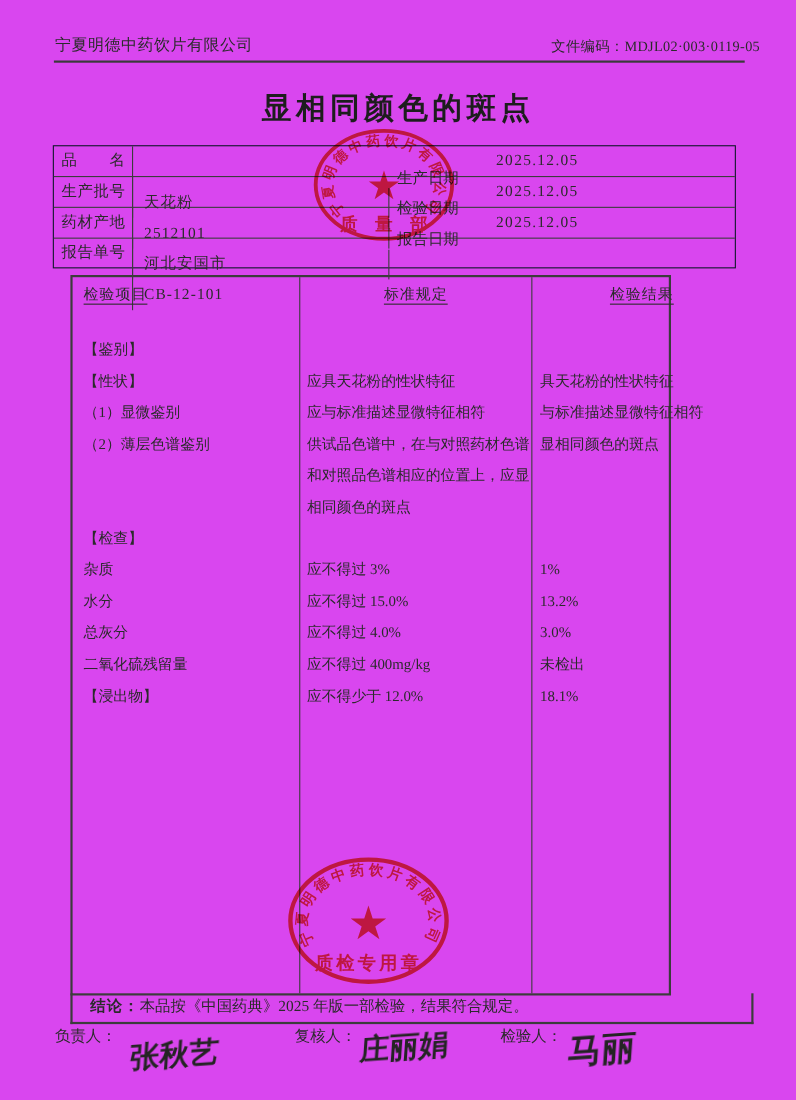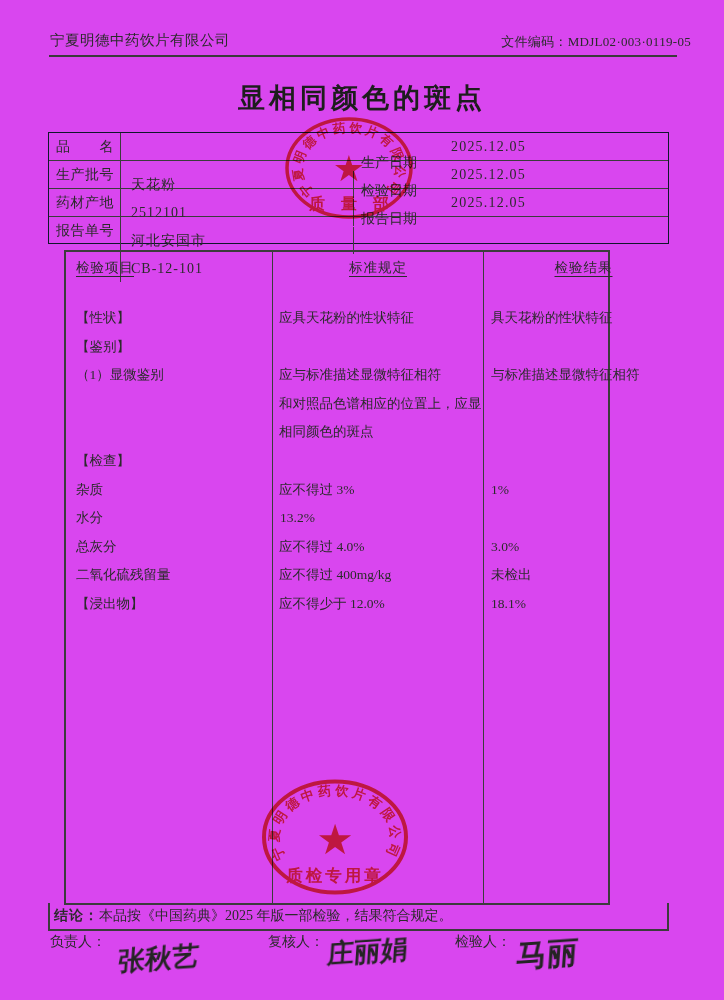--- a/index.html
+++ b/index.html
@@ -35,23 +35,23 @@
   .th{position:absolute;text-decoration:underline;text-underline-offset:4px;letter-spacing:1px;}
   .th.c1{left:10px;}
   .th.c2{left:207px;width:210px;text-align:center;}
   .th.c3{left:418px;width:199px;text-align:center;}
   .tbody{position:absolute;top:52px;left:0;width:100%;}
   .tline{display:grid;grid-template-columns:206px 211px 1fr;height:28.6px;
          line-height:28.6px;white-space:nowrap;}
   .tc1{padding-left:10px;} .tc2{padding-left:7px;} .tc3{padding-left:8px;}
 
   
-  .conclusion{position:absolute;left:48px;top:903px;width:621px;height:28px;
+  .conclusion{position:absolute;left:64px;top:903px;width:621px;height:28px;
               border:2px solid #3c3c3c;border-top:none;box-sizing:border-box;
-              line-height:25px;font-size:14px;padding-left:4px;white-space:nowrap;}
+              line-height:25px;font-size:14px;padding-left:16px;white-space:nowrap;}
   .conclusion b{letter-spacing:1px;}
 
   
   .signlabel{position:absolute;top:933px;font-size:14px;}
   .sl1{left:50px;} .sl2{left:268px;} .sl3{left:455px;}
   .sig{position:absolute;font-weight:700;color:#242424;white-space:nowrap;
        transform:rotate(-4deg) skewX(-8deg);filter:blur(.3px);}
   .sig1{left:118px;top:941px;font-size:27px;}
   .sig2{left:327px;top:934px;font-size:27px;}
   .sig3{left:516px;top:934px;font-size:31px;}
@@ -107,35 +107,40 @@
   <div class="test-table">
     <div class="vline v1"></div>
     <div class="vline v2"></div>
     <div class="thead">
       <span class="th c1">检验项目</span>
       <span class="th c2">标准规定</span>
       <span class="th c3">检验结果</span>
     </div>
     <div class="tbody">
       <div class="tline">
+        <div class="tc1">【鉴别】</div>
+        <div class="tc2"></div>
+        <div class="tc3"></div>
+      </div>
+      <div class="tline">
         <div class="tc1">【性状】</div>
         <div class="tc2">应具天花粉的性状特征</div>
         <div class="tc3">具天花粉的性状特征</div>
       </div>
       <div class="tline">
-        <div class="tc1">【鉴别】</div>
-        <div class="tc2"></div>
-        <div class="tc3"></div>
-      </div>
-      <div class="tline">
         <div class="tc1">（1）显微鉴别</div>
         <div class="tc2">应与标准描述显微特征相符</div>
         <div class="tc3">与标准描述显微特征相符</div>
       </div>
       <div class="tline">
+        <div class="tc1">（2）薄层色谱鉴别</div>
+        <div class="tc2">供试品色谱中，在与对照药材色谱</div>
+        <div class="tc3">显相同颜色的斑点</div>
+      </div>
+      <div class="tline">
         <div class="tc1"></div>
         <div class="tc2">和对照品色谱相应的位置上，应显</div>
         <div class="tc3"></div>
       </div>
       <div class="tline">
         <div class="tc1"></div>
         <div class="tc2">相同颜色的斑点</div>
         <div class="tc3"></div>
       </div>
       <div class="tline">
@@ -143,20 +148,21 @@
         <div class="tc2"></div>
         <div class="tc3"></div>
       </div>
       <div class="tline">
         <div class="tc1">杂质</div>
         <div class="tc2">应不得过 3%</div>
         <div class="tc3">1%</div>
       </div>
       <div class="tline">
         <div class="tc1">水分</div>
+        <div class="tc2">应不得过 15.0%</div>
         <div class="tc3">13.2%</div>
       </div>
       <div class="tline">
         <div class="tc1">总灰分</div>
         <div class="tc2">应不得过 4.0%</div>
         <div class="tc3">3.0%</div>
       </div>
       <div class="tline">
         <div class="tc1">二氧化硫残留量</div>
         <div class="tc2">应不得过 400mg/kg</div>

